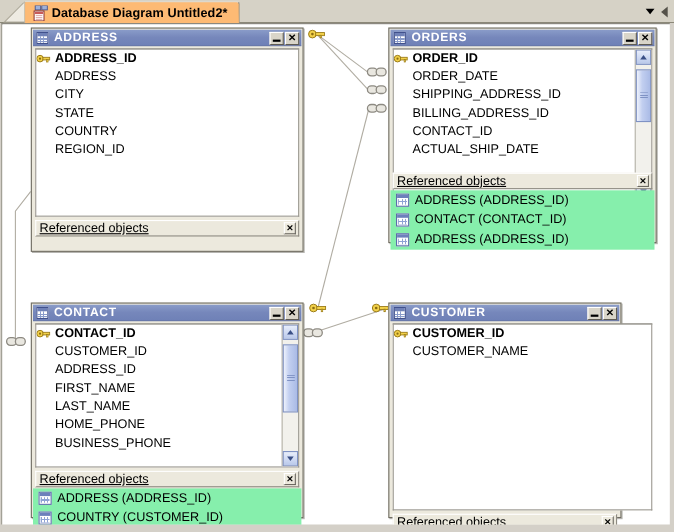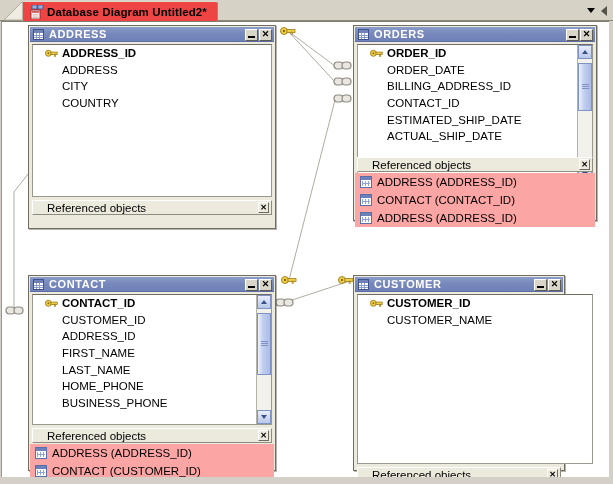--- a/index.html
+++ b/index.html
@@ -31,21 +31,21 @@
     overflow: hidden;
   }
   #tabstrip:after {
     content: ""; position: absolute;
     left: 0; bottom: 0; width: 613px; height: 1px;
     background: #8b8878;
   }
   .tab {
     position: absolute; left: 22px; top: 1px;
     height: 20px;
-    background: #ef4444;
+    background: #fdba74;
     border-left: 1px solid #b8b4a6;
     border-top: 1px solid #dedad0;
     border-right: 1px solid #8f8c80;
     border-top-right-radius: 3px;
     padding: 0 10px 0 24px;
     display: flex; align-items: center;
     box-sizing: border-box;
     z-index: 3;
   }
   .tab-slant {
@@ -192,21 +192,21 @@
     position: absolute;
     background: #ffffff;
     border: 1px solid #9b9890;
     border-top-color: #6f6c62;
     box-sizing: border-box;
     overflow: hidden;
   }
   .colrow {
     height: 16.6px;
     display: flex; align-items: center;
-    padding-left: 12px;
+    padding-left: 0;
     white-space: nowrap;
     font-size: 11.5px;
     box-sizing: border-box;
   }
   .colrow .cname { margin-left: 4px; }
   .colrow.pk .cname { font-weight: bold; }
   .colrow .nokey { width: 13px; flex: 0 0 auto; }
   .key-icon {
     width: 13px; height: 11px;
     flex: 0 0 auto;
@@ -256,38 +256,39 @@
   
   .refbar {
     position: absolute; left: 3px; right: 3px;
     height: 15px;
     background: #ece9dd;
     border: 1px solid #ffffff;
     border-right-color: #8e8b82;
     border-bottom-color: #8e8b82;
     box-sizing: border-box;
     display: flex; align-items: flex-end;
-    padding-left: 14px;
+    padding-left: 3px;
     font-size: 11.5px;
+    text-decoration: underline;
   }
   .refbar .rb-close {
     position: absolute; right: 2px; top: 1px;
     width: 11px; height: 11px;
     background: #ece9dd;
     border: 1px solid #fff;
     border-right-color: #6d6a62;
     border-bottom-color: #6d6a62;
     box-sizing: border-box;
     font-size: 8px; font-weight: bold;
     display: flex; align-items: center; justify-content: center;
     line-height: 1;
   }
   .reflist {
     position: absolute; left: 1px; right: 1px;
-    background: #fca5a5;
+    background: #86efac;
   }
   .refitem {
     height: 18px;
     display: flex; align-items: center;
     padding-left: 5px;
     font-size: 11.5px;
     white-space: nowrap;
   }
   .ref-tbl-icon {
     width: 12px; height: 12px;
@@ -438,21 +439,29 @@
               <div class="colrow">
                 <span class="nokey"></span>
                 <span class="cname">ADDRESS</span>
               </div>
               <div class="colrow">
                 <span class="nokey"></span>
                 <span class="cname">CITY</span>
               </div>
               <div class="colrow">
                 <span class="nokey"></span>
+                <span class="cname">STATE</span>
+              </div>
+              <div class="colrow">
+                <span class="nokey"></span>
                 <span class="cname">COUNTRY</span>
+              </div>
+              <div class="colrow">
+                <span class="nokey"></span>
+                <span class="cname">REGION_ID</span>
               </div>
             </div>
           </div>
           <div class="refbar" style="top: 174px;">
             <span>Referenced objects</span>
             <span class="rb-close">✕</span>
           </div>
         </div>
         <div class="tablewin" style="left: 351px; top: 3px; width: 244px; height: 196px;">
           <div class="tw-title">
@@ -473,29 +482,29 @@
                     <rect x="9.4" y="6.2" width="1.3" height="2.2" fill="#f2d14a" stroke="#9a7b18" stroke-width="0.6"></rect>
                   </svg></span>
                 <span class="cname">ORDER_ID</span>
               </div>
               <div class="colrow">
                 <span class="nokey"></span>
                 <span class="cname">ORDER_DATE</span>
               </div>
               <div class="colrow">
                 <span class="nokey"></span>
+                <span class="cname">SHIPPING_ADDRESS_ID</span>
+              </div>
+              <div class="colrow">
+                <span class="nokey"></span>
                 <span class="cname">BILLING_ADDRESS_ID</span>
               </div>
               <div class="colrow">
                 <span class="nokey"></span>
                 <span class="cname">CONTACT_ID</span>
-              </div>
-              <div class="colrow">
-                <span class="nokey"></span>
-                <span class="cname">ESTIMATED_SHIP_DATE</span>
               </div>
               <div class="colrow">
                 <span class="nokey"></span>
                 <span class="cname">ACTUAL_SHIP_DATE</span>
               </div>
             </div>
             <div class="vscroll">
               <span class="sb-arrow up">
                 <i></i>
               </span>
@@ -583,21 +592,21 @@
             <span>Referenced objects</span>
             <span class="rb-close">✕</span>
           </div>
           <div class="reflist" style="top: 168px;">
             <div class="refitem">
               <span class="ref-tbl-icon"></span>
               <span>ADDRESS (ADDRESS_ID)</span>
             </div>
             <div class="refitem">
               <span class="ref-tbl-icon"></span>
-              <span>CONTACT (CUSTOMER_ID)</span>
+              <span>COUNTRY (CUSTOMER_ID)</span>
             </div>
           </div>
         </div>
         <div class="tablewin" style="left: 351px; top: 253px; width: 212px; height: 196px;">
           <div class="tw-title">
             <span class="grid-icon"></span>
             <span class="tw-title-name">CUSTOMER</span>
             <span class="tw-btns">
               <span class="tw-btn min"></span>
               <span class="tw-btn cls-glyph">✕</span>

